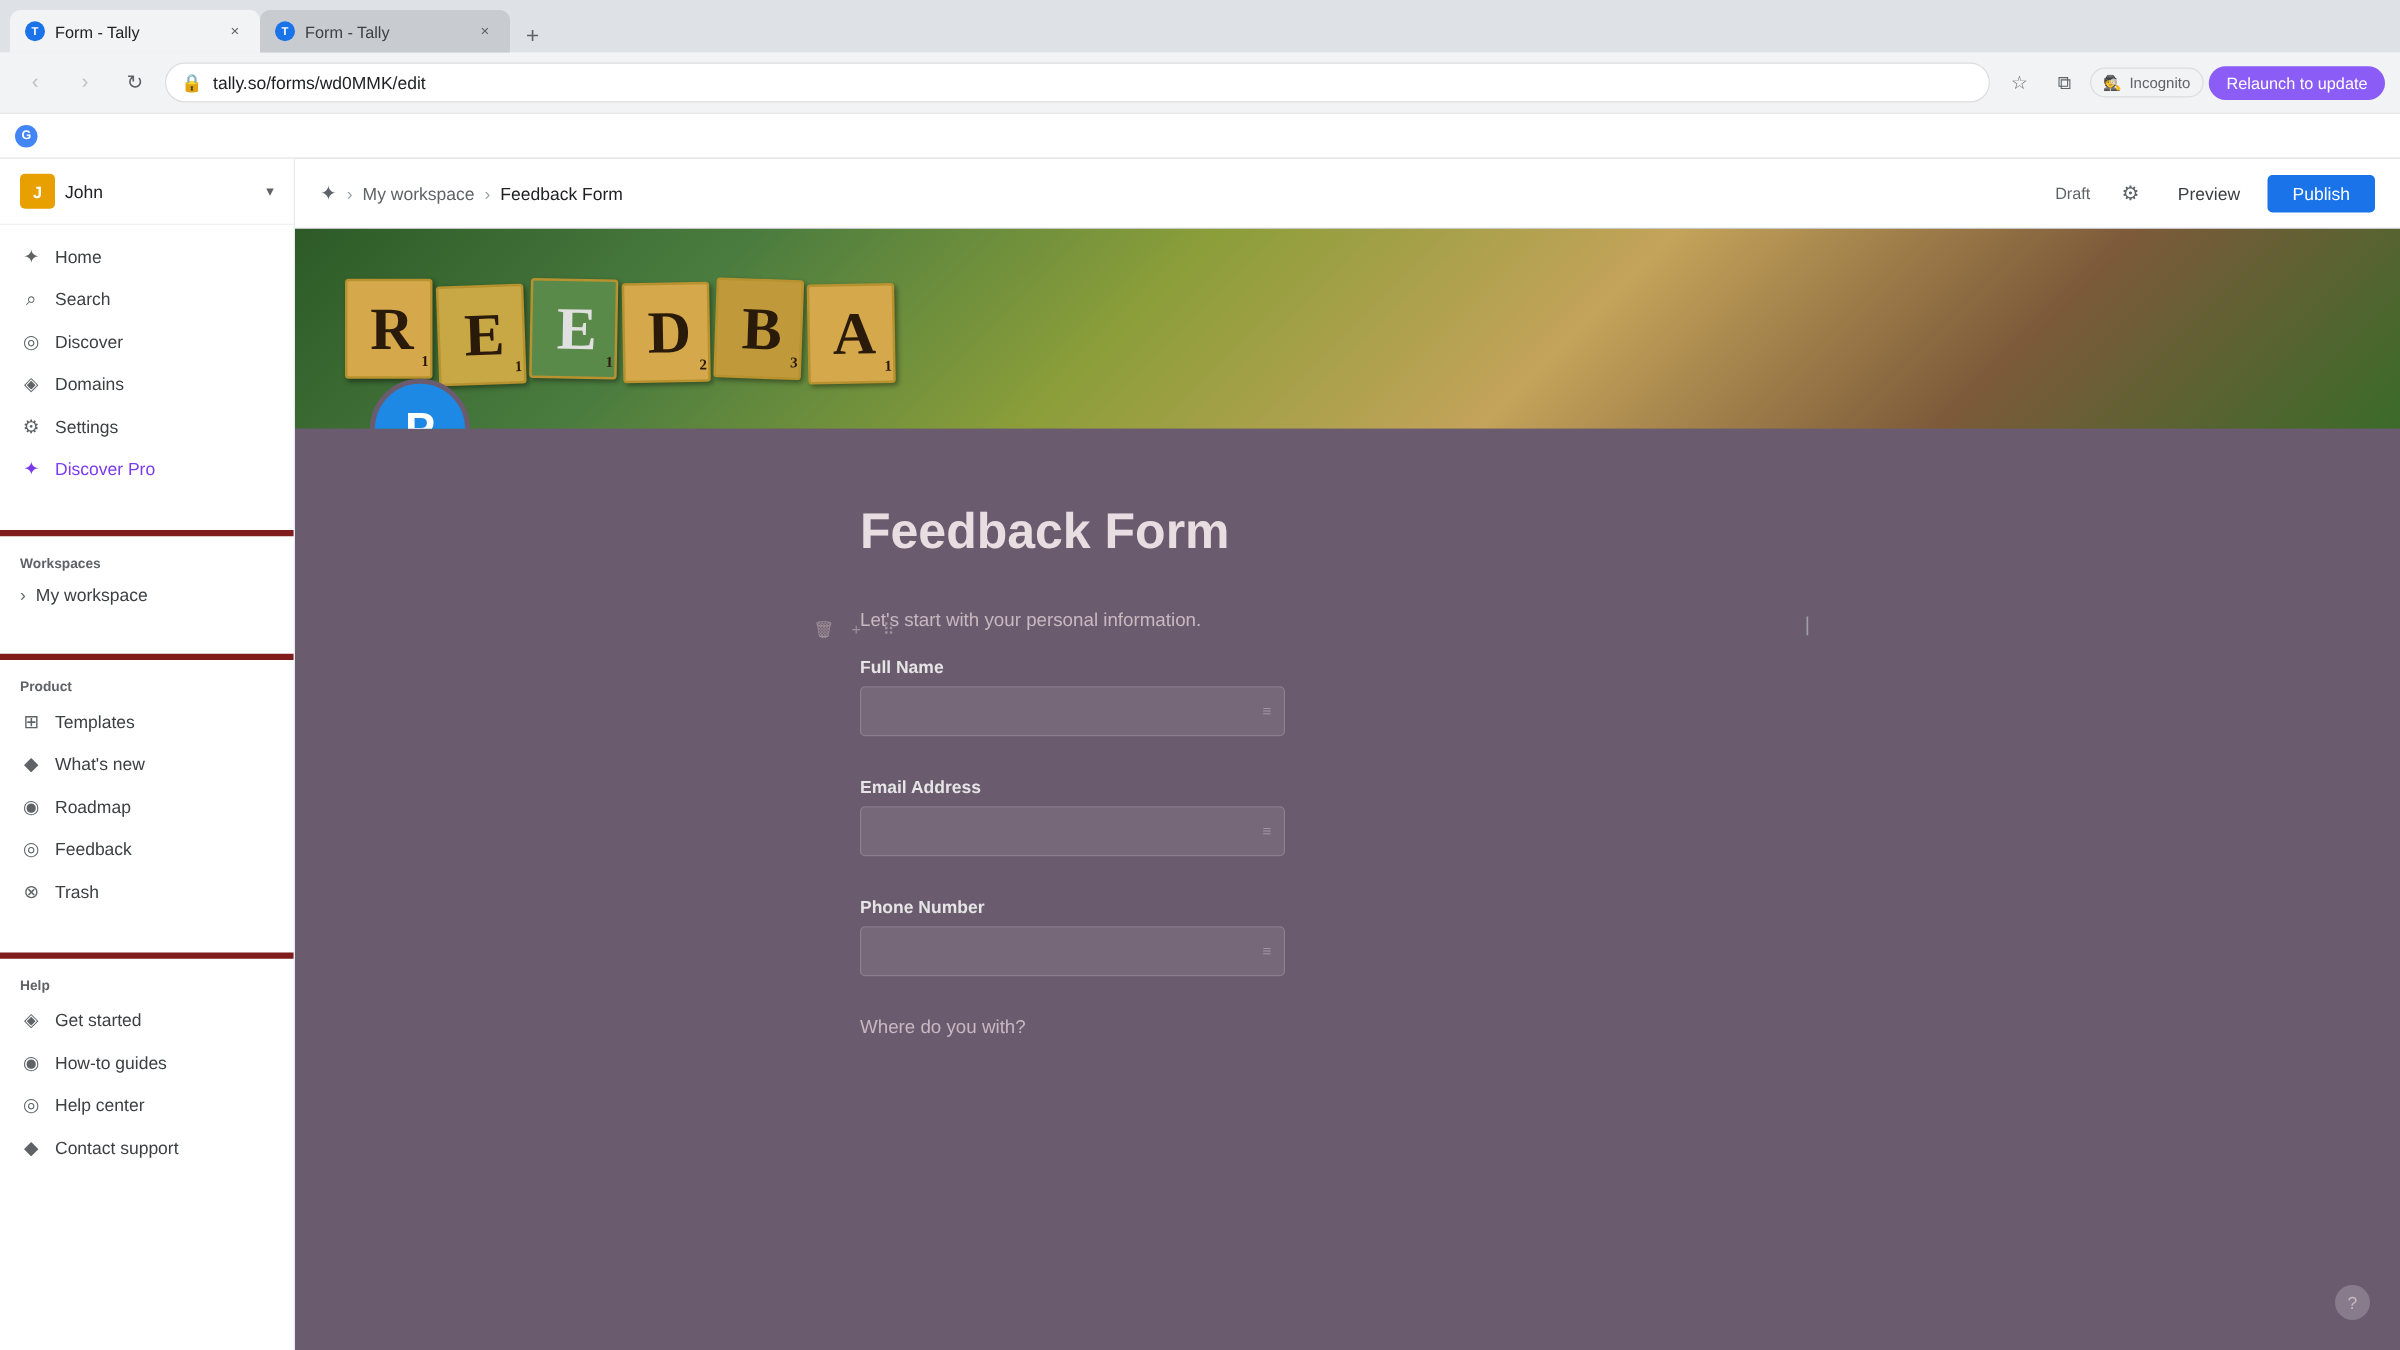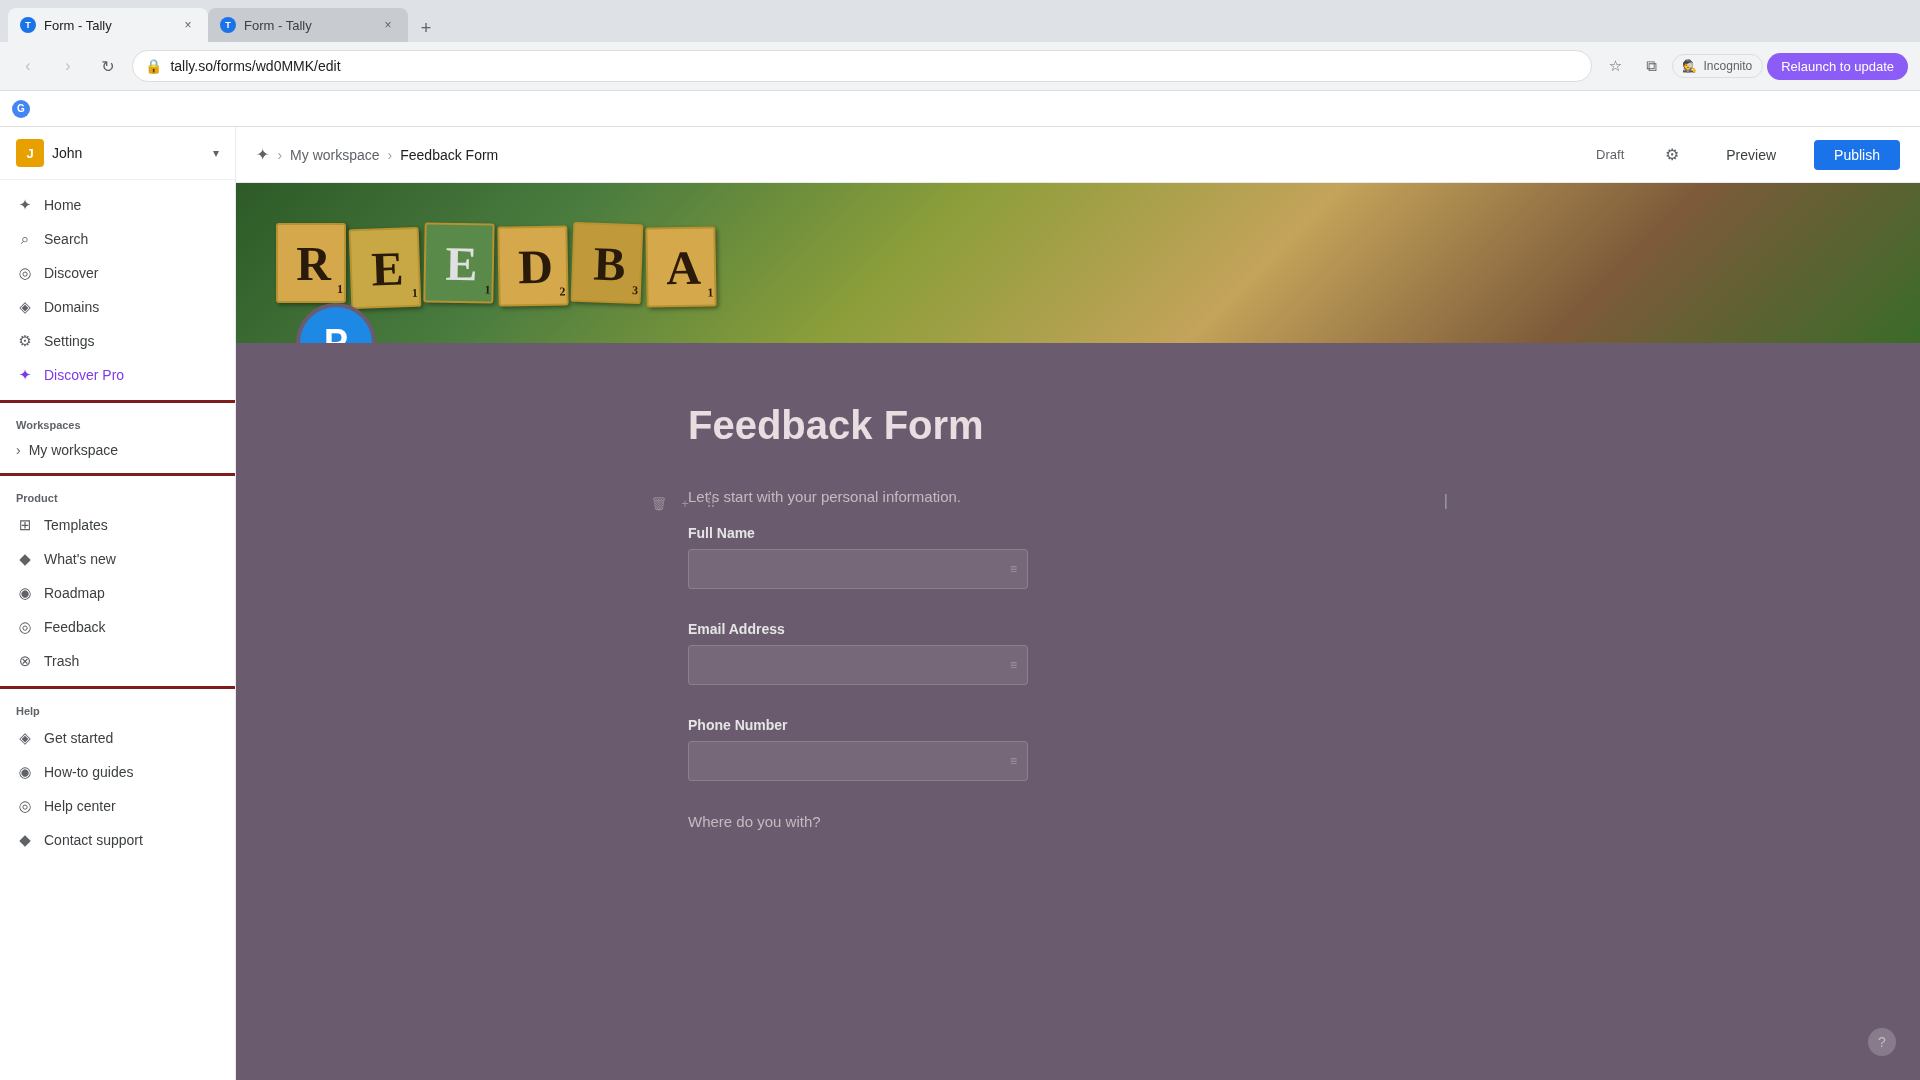--- a/index.html
+++ b/index.html
@@ -40,36 +40,36 @@
     .user-avatar { width: 28px; height: 28px; border-radius: 4px; background: #e8a000; display: flex; align-items: center; justify-content: center; color: white; font-size: 13px; font-weight: bold; }
     .user-name { font-size: 14px; font-weight: 500; color: #202124; flex: 1; }
     .chevron-icon { color: #5f6368; font-size: 12px; }
 
     .sidebar-nav { padding: 8px 0; }
     .nav-item { display: flex; align-items: center; gap: 10px; padding: 8px 16px; font-size: 14px; color: #3c4043; cursor: pointer; border-radius: 0; }
     .nav-item .icon { width: 18px; height: 18px; display: flex; align-items: center; justify-content: center; font-size: 15px; color: #5f6368; flex-shrink: 0; }
     .nav-item.discover-pro { color: #7c3aed; }
     .nav-item.discover-pro .icon { color: #7c3aed; }
 
-    .sidebar-section { padding: 8px 0; border-top: 3px solid #7f1d1d; }
+    .sidebar-section { padding: 8px 0; border-top: 5px solid #7f1d1d; margin-top: 24px; }
     .sidebar-section-label { padding: 8px 16px 4px; font-size: 11px; font-weight: 600; color: #5f6368; text-transform: none; letter-spacing: 0; }
     .workspace-item { display: flex; align-items: center; gap: 8px; padding: 7px 16px; font-size: 14px; color: #3c4043; cursor: pointer; }
     .workspace-item .icon { color: #5f6368; font-size: 14px; }
 
     
     .main-content { flex: 1; display: flex; flex-direction: column; overflow: hidden; }
 
     
     .top-bar { height: 56px; background: #fff; border-bottom: 1px solid #e8eaed; display: flex; align-items: center; padding: 0 20px; gap: 12px; }
     .breadcrumb { display: flex; align-items: center; gap: 8px; flex: 1; }
     .breadcrumb-icon { color: #5f6368; font-size: 16px; }
     .breadcrumb-sep { color: #9aa0a6; font-size: 14px; }
     .breadcrumb-link { font-size: 14px; color: #5f6368; cursor: pointer; }
     .breadcrumb-current { font-size: 14px; color: #202124; font-weight: 400; }
-    .top-bar-actions { display: flex; align-items: center; gap: 24px; }
+    .top-bar-actions { display: flex; align-items: center; gap: 8px; }
     .draft-badge { font-size: 13px; color: #5f6368; padding: 4px 8px; }
     .settings-btn { width: 32px; height: 32px; border-radius: 4px; display: flex; align-items: center; justify-content: center; cursor: pointer; color: #5f6368; font-size: 16px; }
     .preview-btn { font-size: 14px; color: #3c4043; padding: 6px 14px; border-radius: 4px; cursor: pointer; font-weight: 500; }
     .publish-btn { background: #1a73e8; color: white; border: none; border-radius: 4px; padding: 7px 20px; font-size: 14px; font-weight: 400; cursor: pointer; }
 
     
     .form-editor { flex: 1; overflow-y: auto; background: #6b5b6e; position: relative; }
 
     
     .hero-image { width: 100%; height: 160px; overflow: hidden; position: relative; }

